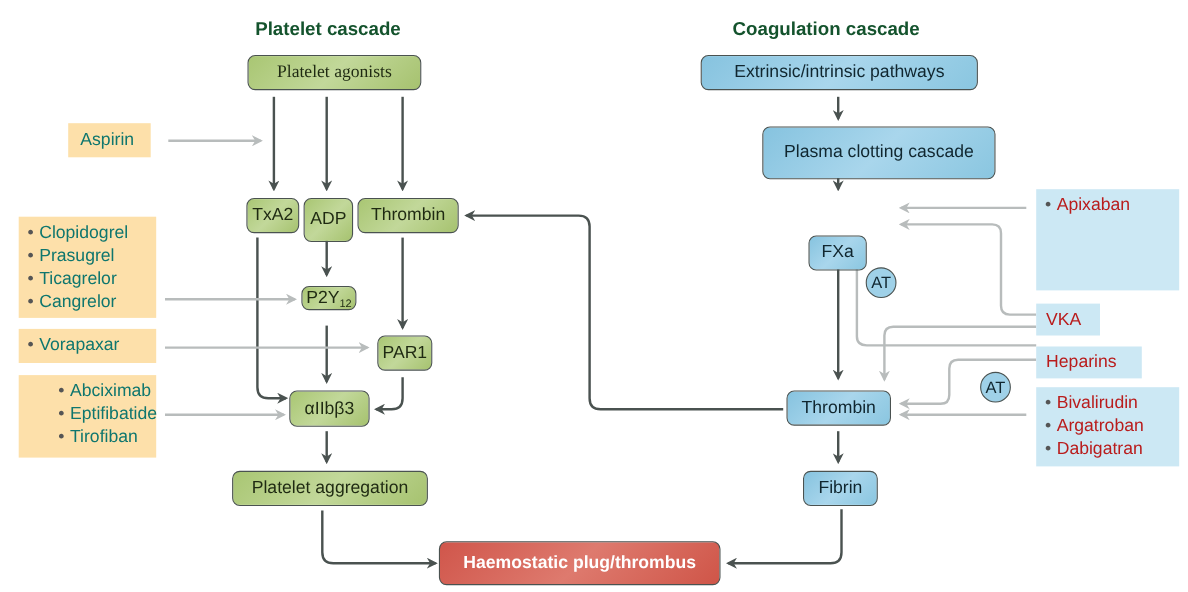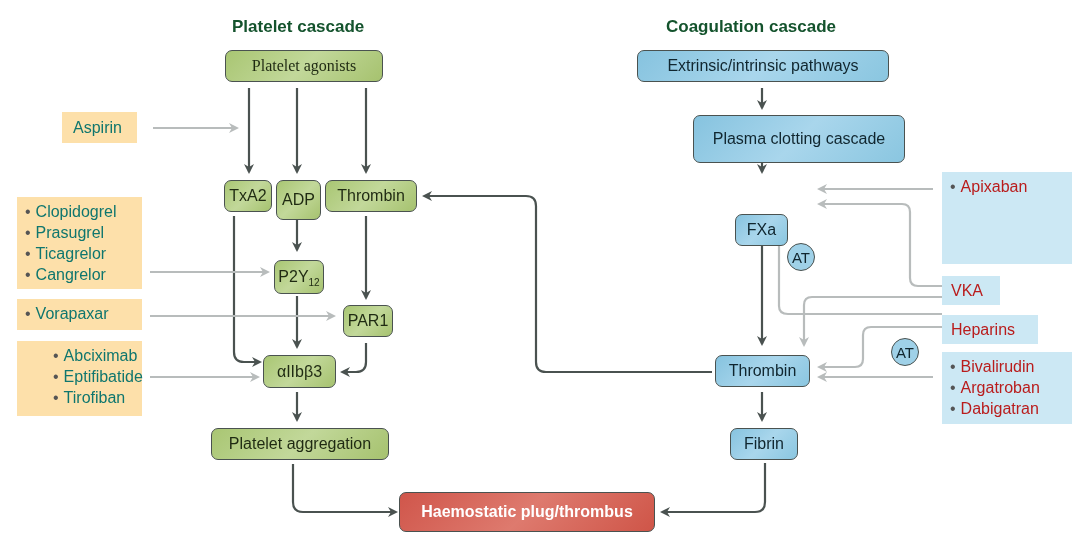--- a/index.html
+++ b/index.html
@@ -75,21 +75,21 @@
   </g>
 </svg>
 
 <div class="title" style="left:232px;top:17px;">Platelet cascade</div>
 <div class="title" style="left:666px;top:17px;">Coagulation cascade</div>
 
 <div class="node green" style="left:225px;top:50px;width:158px;height:32px;font-family:Liberation Serif, serif;">Platelet agonists</div>
 <div class="node green" style="left:224px;top:180px;width:48px;height:32px;">TxA2</div>
 <div class="node green" style="left:276px;top:180px;width:45px;height:40px;">ADP</div>
 <div class="node green" style="left:325px;top:180px;width:92px;height:32px;">Thrombin</div>
-<div class="node green" style="left:274px;top:260px;width:50px;height:34px;">
+<div class="node green" style="left:274px;top:260px;width:50px;height:22px;">
   <span>P2Y</span>
     <sub style="position:relative;top:5px;">12</sub>
 </div>
 <div class="node green" style="left:343px;top:305px;width:50px;height:32px;">PAR1</div>
 <div class="node green" style="left:263px;top:355px;width:73px;height:33px;">αIIbβ3</div>
 <div class="node green" style="left:211px;top:428px;width:178px;height:32px;">Platelet aggregation</div>
 
 <div class="node red" style="left:399px;top:492px;width:256px;height:40px;">Haemostatic plug/thrombus</div>
 
 <div class="node blue" style="left:637px;top:50px;width:252px;height:32px;">Extrinsic/intrinsic pathways</div>

